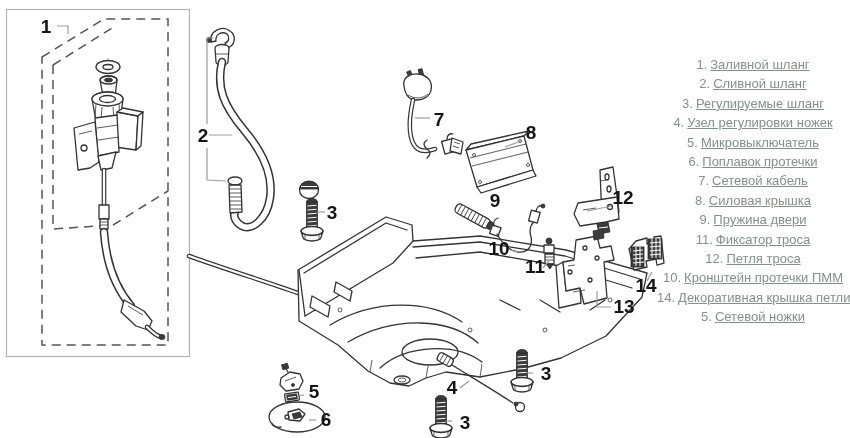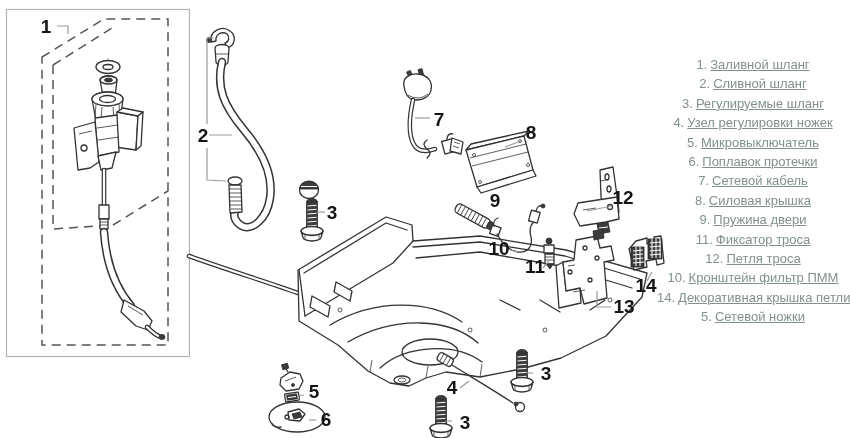--- a/index.html
+++ b/index.html
@@ -295,19 +295,19 @@
     <li class="legend-item"><span class="legend-num">2.</span><a class="legend-link">Сливной шланг</a></li>
     <li class="legend-item"><span class="legend-num">3.</span><a class="legend-link">Регулируемые шланг</a></li>
     <li class="legend-item"><span class="legend-num">4.</span><a class="legend-link">Узел регулировки ножек</a></li>
     <li class="legend-item"><span class="legend-num">5.</span><a class="legend-link">Микровыключатель</a></li>
     <li class="legend-item"><span class="legend-num">6.</span><a class="legend-link">Поплавок протечки</a></li>
     <li class="legend-item"><span class="legend-num">7.</span><a class="legend-link">Сетевой кабель</a></li>
     <li class="legend-item"><span class="legend-num">8.</span><a class="legend-link">Силовая крышка</a></li>
     <li class="legend-item"><span class="legend-num">9.</span><a class="legend-link">Пружина двери</a></li>
     <li class="legend-item"><span class="legend-num">11.</span><a class="legend-link">Фиксатор троса</a></li>
     <li class="legend-item"><span class="legend-num">12.</span><a class="legend-link">Петля троса</a></li>
-    <li class="legend-item"><span class="legend-num">10.</span><a class="legend-link">Кронштейн фильтр ПММ</a></li>
+    <li class="legend-item"><span class="legend-num">10.</span><a class="legend-link">Кронштейн протечки ПММ</a></li>
     <li class="legend-item"><span class="legend-num">14.</span><a class="legend-link">Декоративная крышка петли</a></li>
     <li class="legend-item"><span class="legend-num">5.</span><a class="legend-link">Сетевой ножки</a></li>
   </ol>
 </div>
 
 </div>
 
 </body></html>

